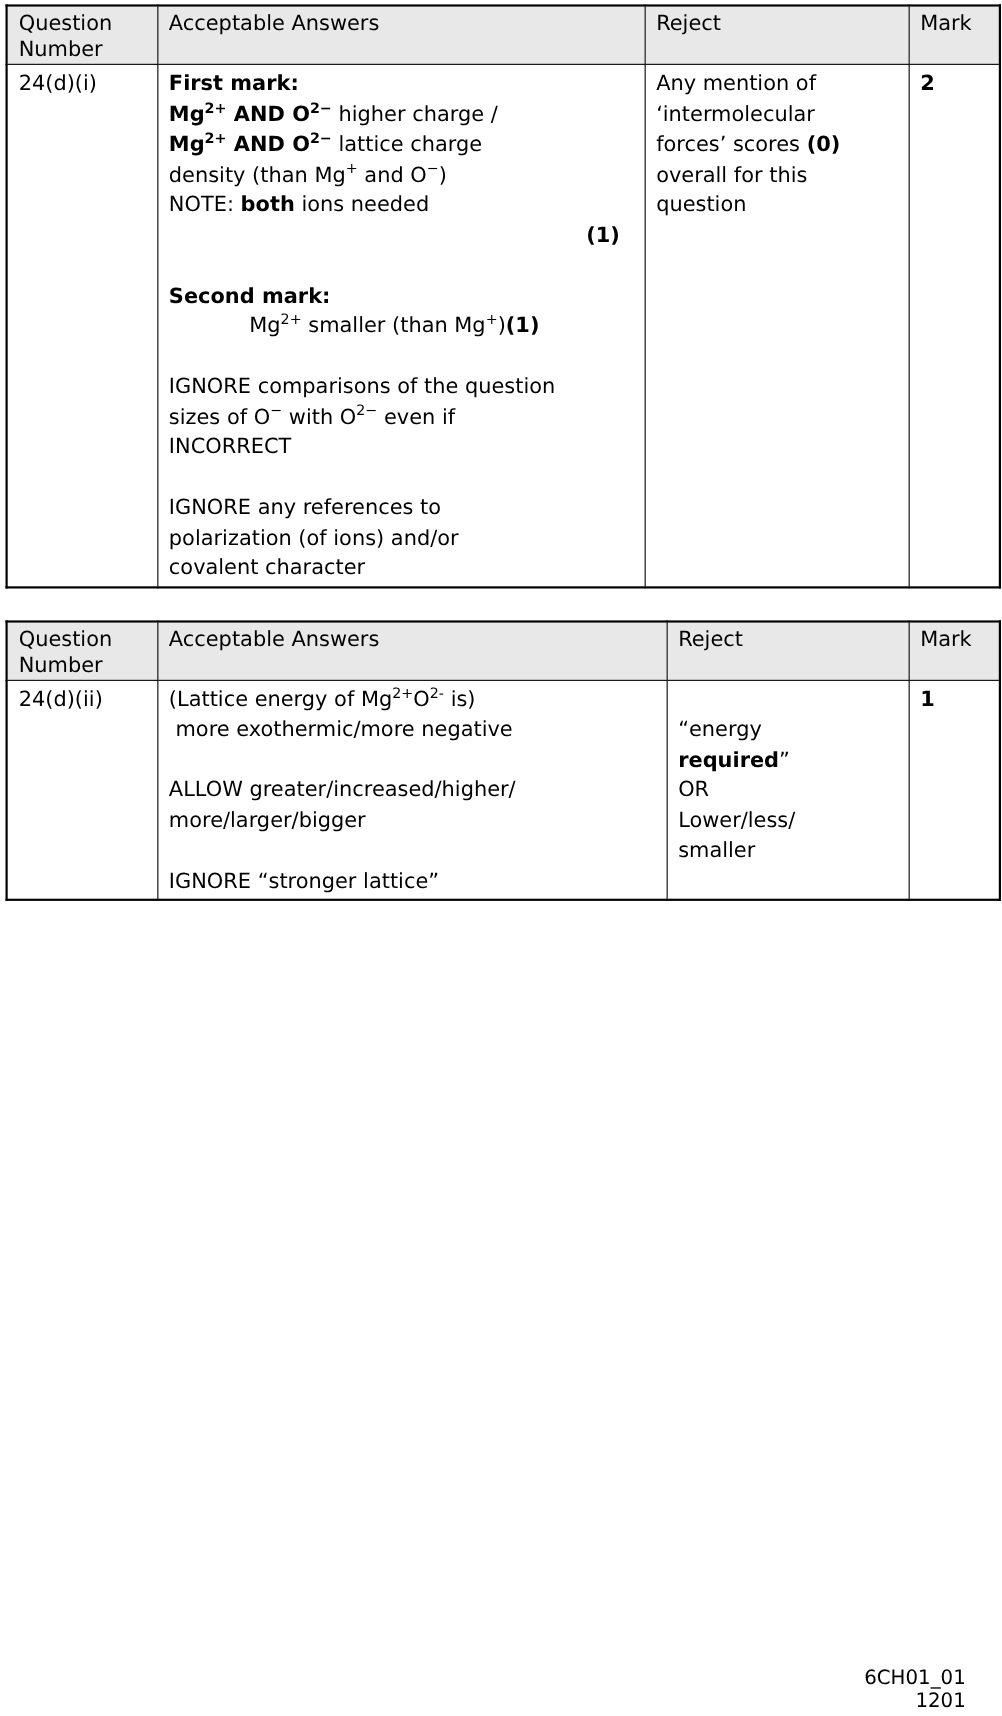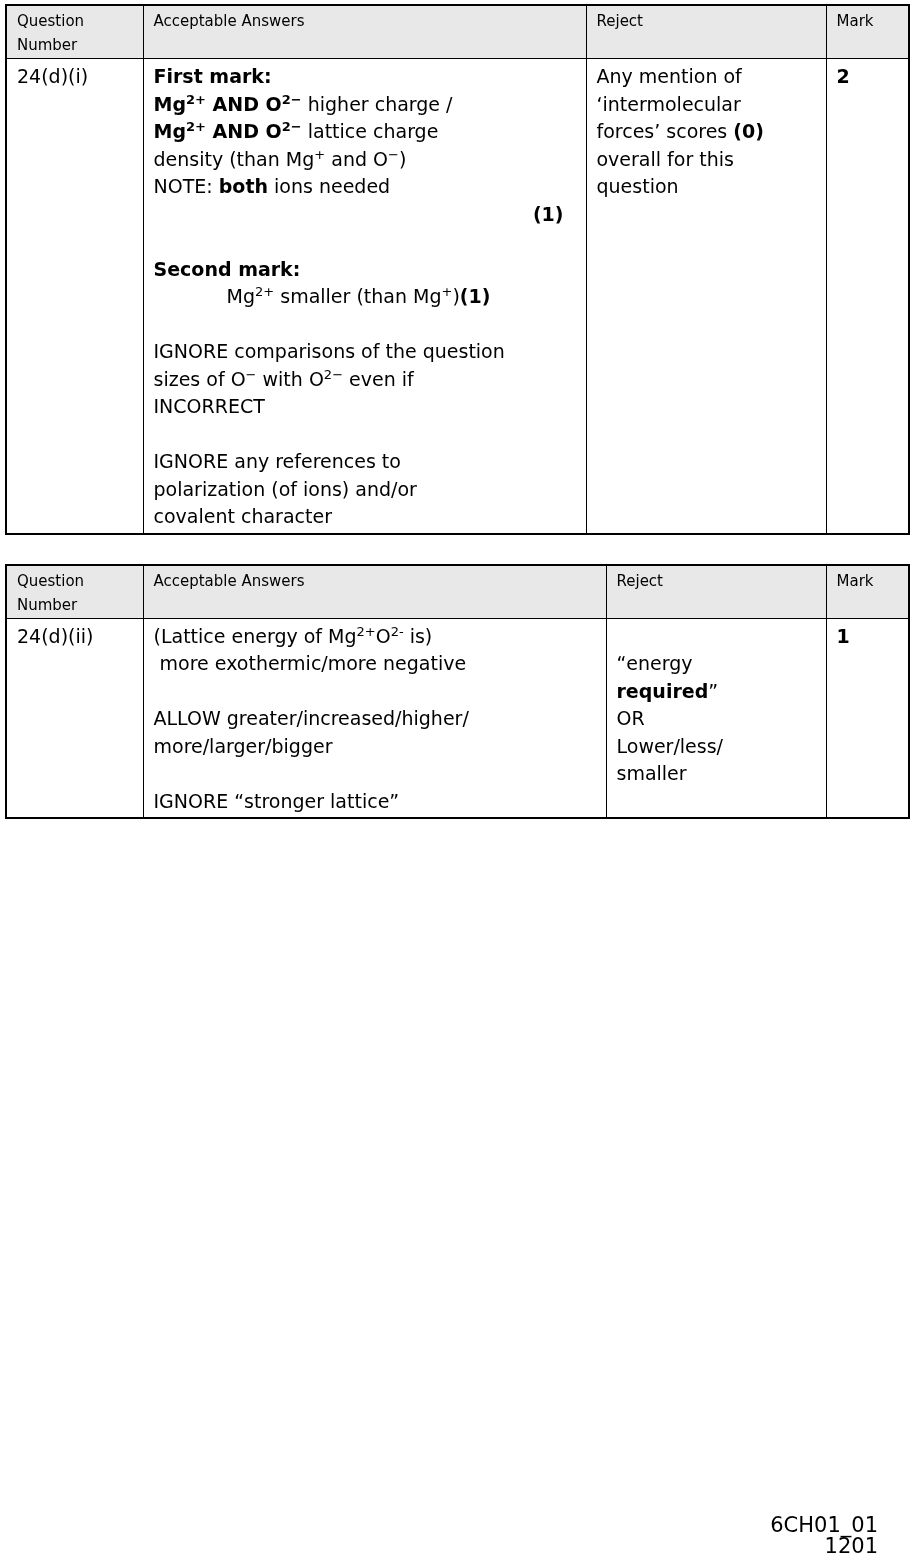--- a/index.html
+++ b/index.html
@@ -23,21 +23,21 @@
   .ms-table th,.ms-table td{
     border:1px solid #000;
     vertical-align:top;
     text-align:left;
     box-sizing:border-box;
     overflow:hidden;
   }
   .ms-table th{
     background:#e8e8e8;
     font-weight:normal;
-    font-size:15px;
+    font-size:19px;
     line-height:24px;
     padding:3px 8px 1px 10px;
     height:50px;
   }
   .ms-table td{
     font-size:19px;
     line-height:27.5px;
     padding:4px 8px 2px 10px;
   }
   .t1 td{height:475px;}
@@ -46,21 +46,21 @@
   .m-cell{font-weight:bold;}
   .line{white-space:pre-wrap;min-height:27.5px;}
   .line.right{text-align:right;padding-right:14px;}
   .line.split{display:flex;justify-content:center;padding-right:14px;}
   .b{font-weight:bold;}
   sup{font-size:13px;line-height:0;vertical-align:super;}
   .footer{
     position:absolute;
     right:33px;bottom:3px;
     text-align:right;
-    font-size:21px;
+    font-size:18px;
     line-height:21px;
   }
 </style>
 </head>
 <body>
 
 <div class="page">
 
   <table class="ms-table t1">
     <colgroup>

